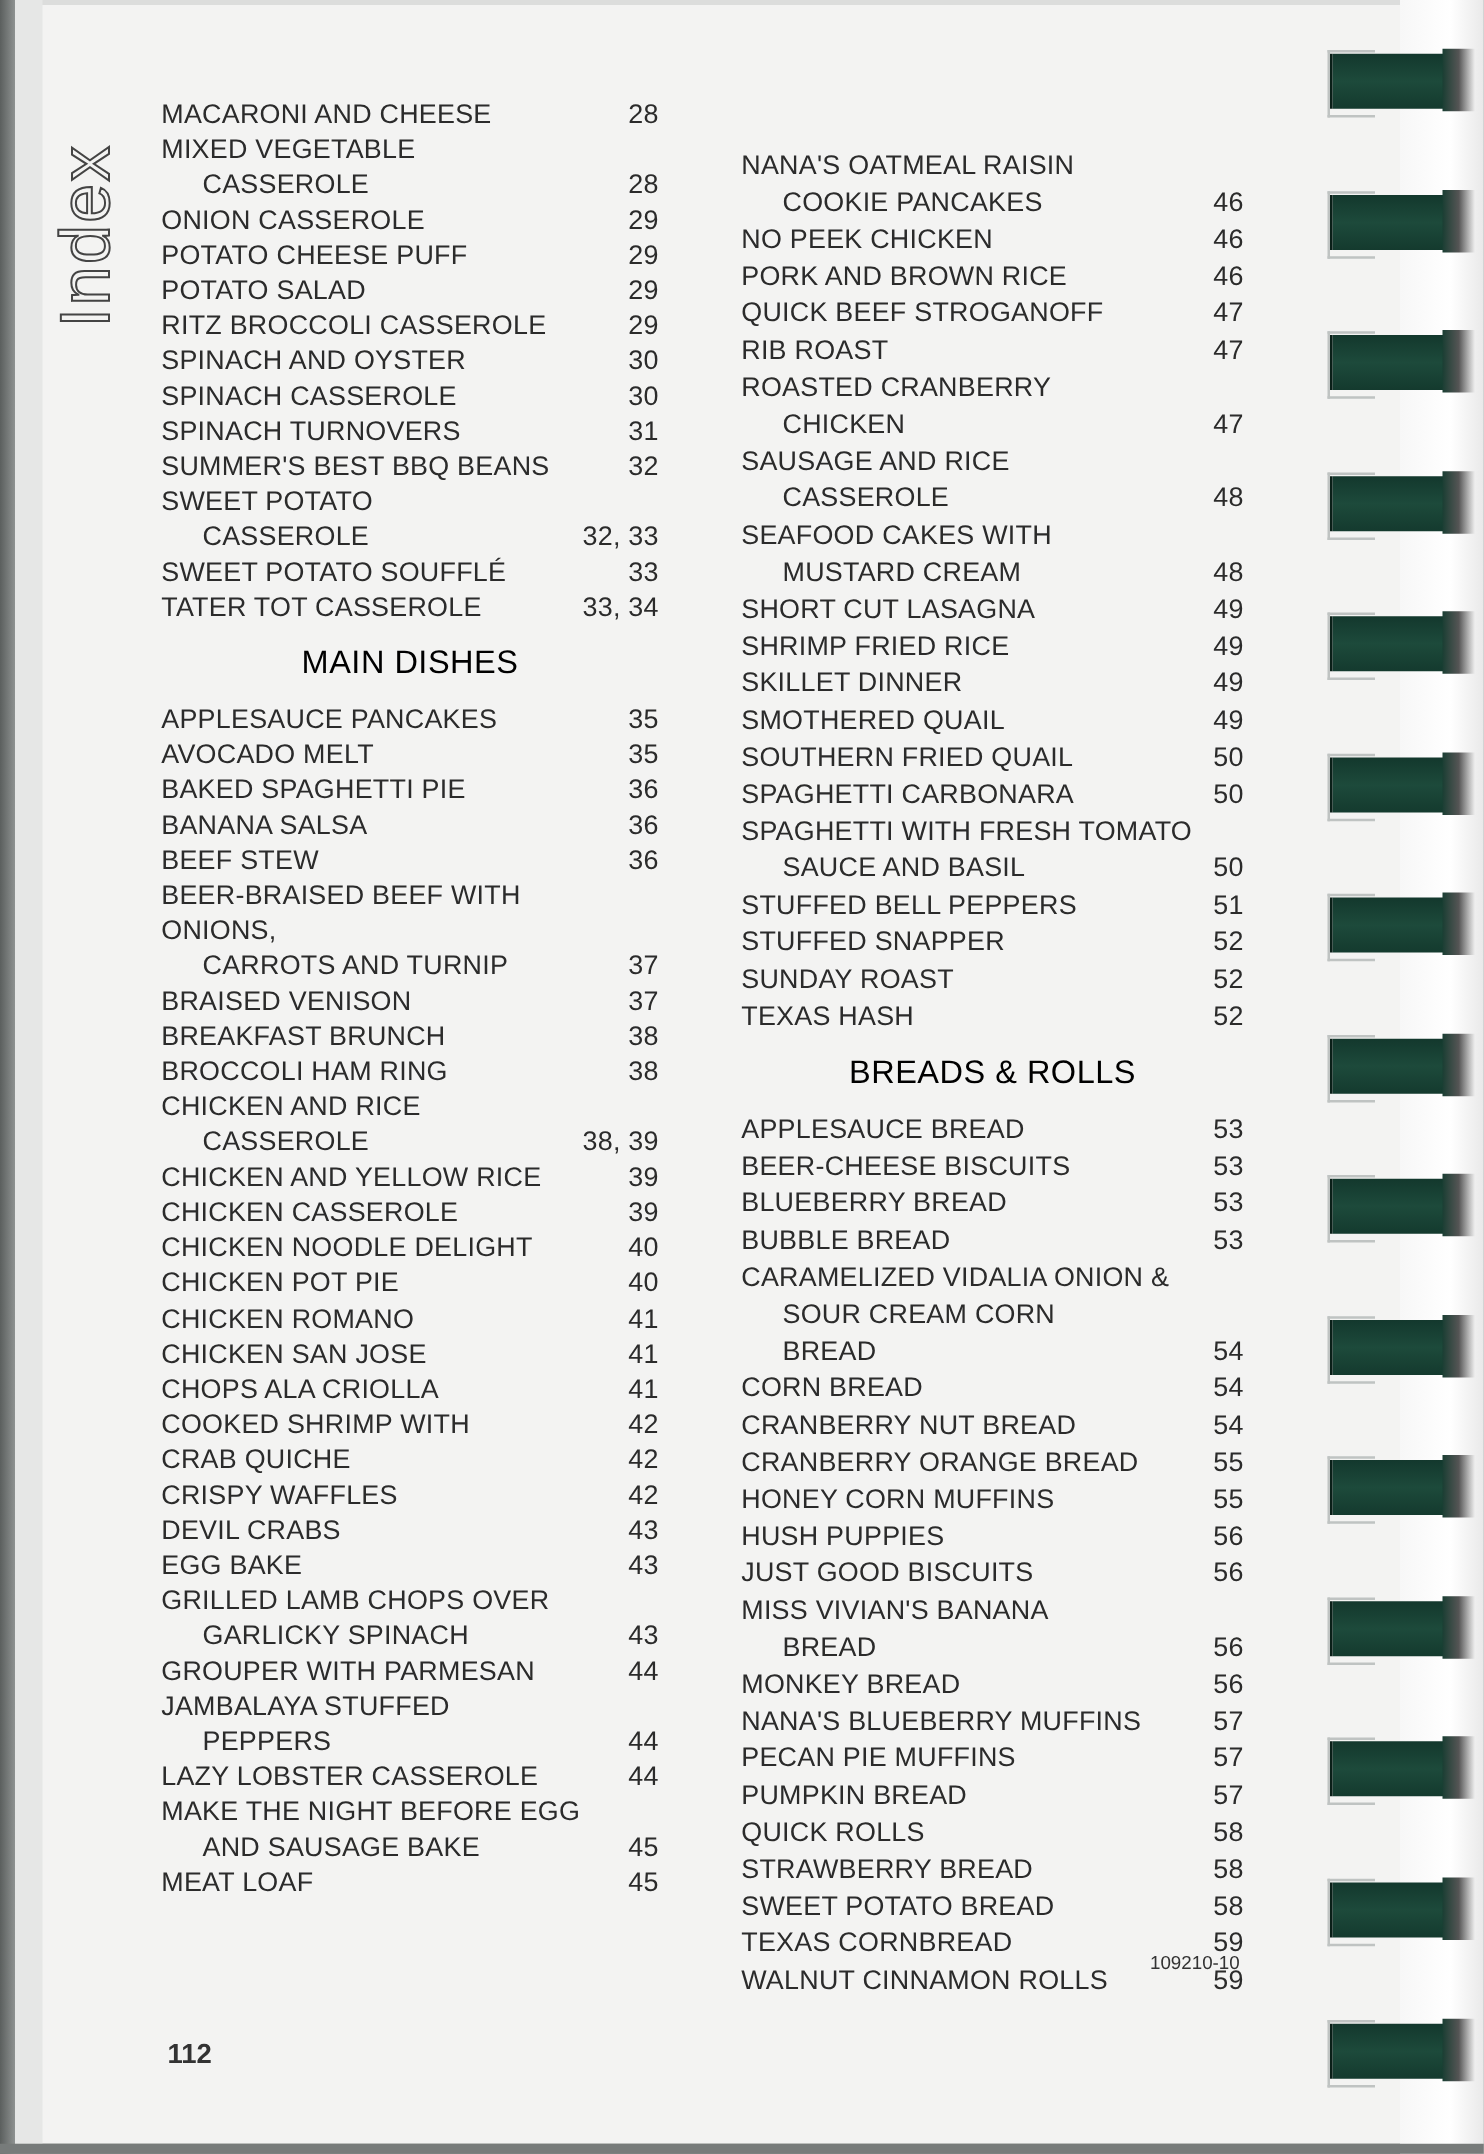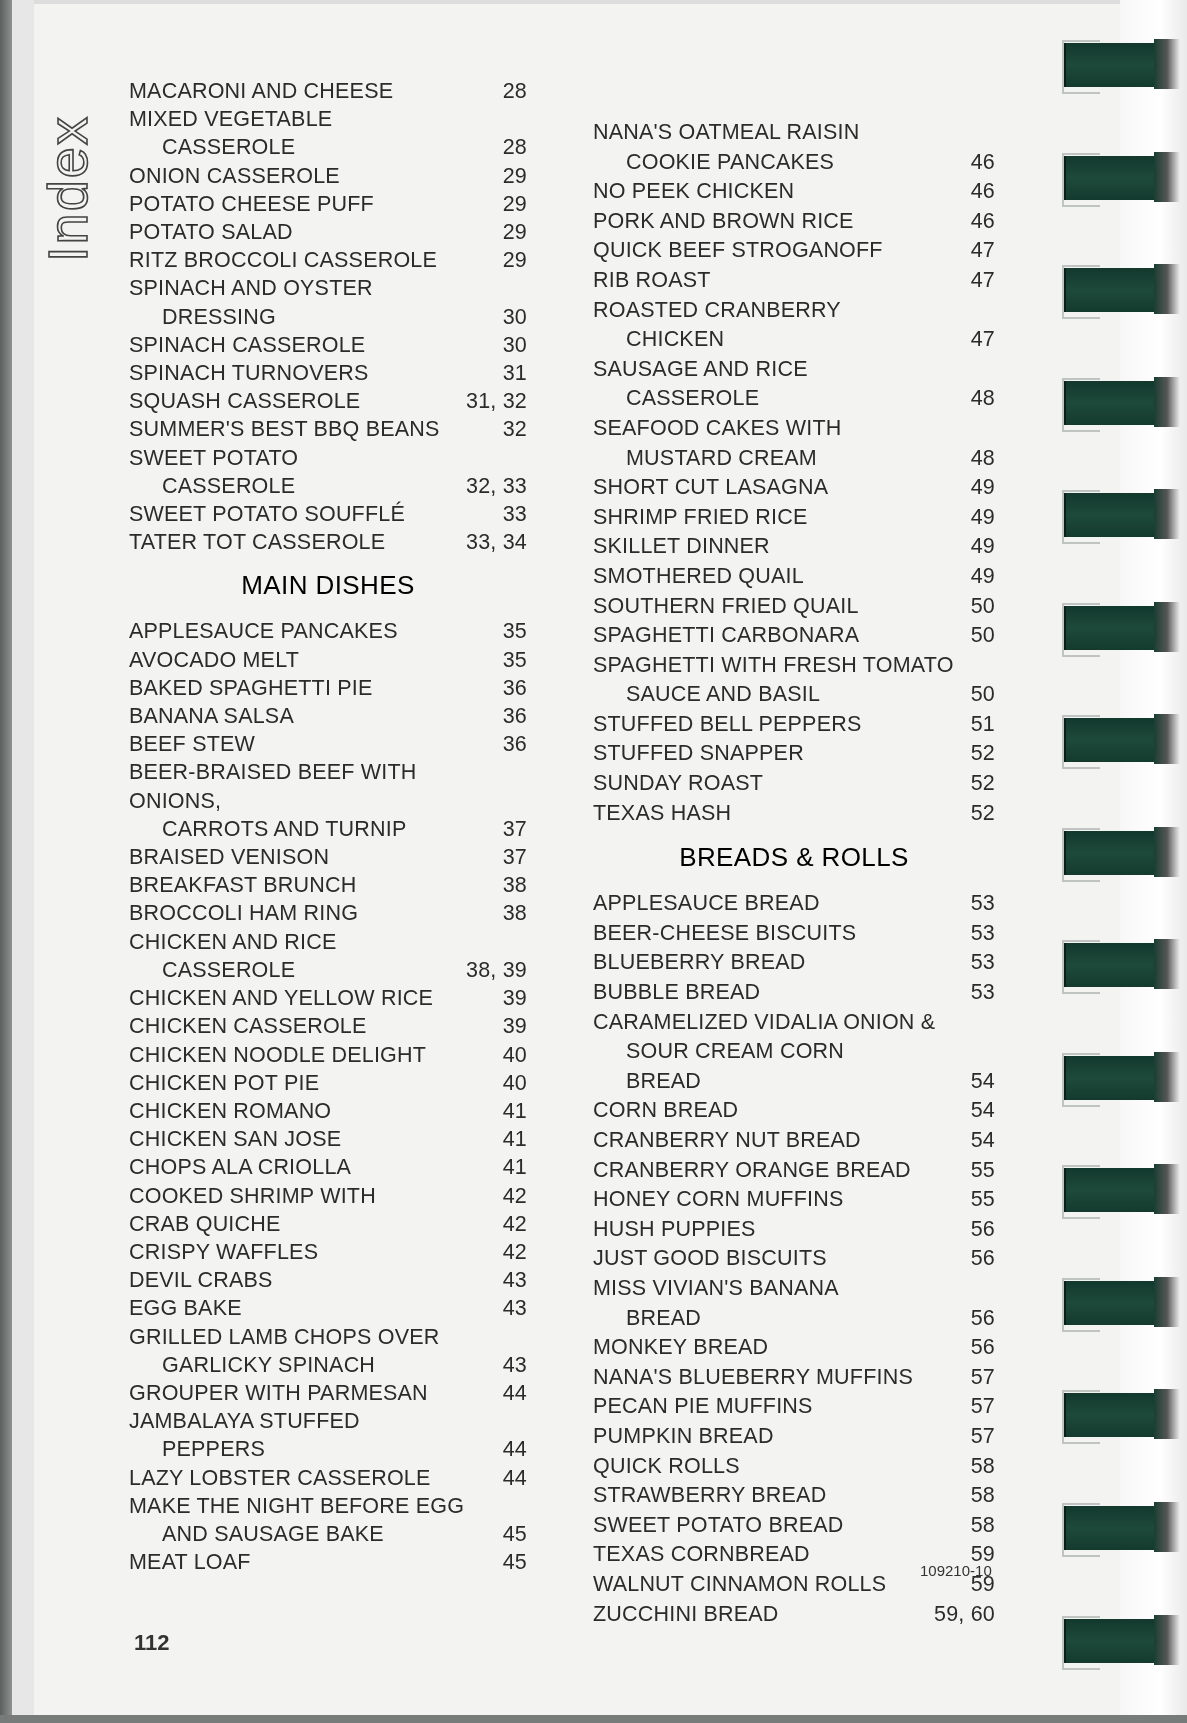--- a/index.html
+++ b/index.html
@@ -106,34 +106,30 @@
         </div>
         <div class="entry">
           <div class="name"><span>POTATO SALAD</span></div>
           <div class="pages">29</div>
         </div>
         <div class="entry">
           <div class="name"><span>RITZ BROCCOLI CASSEROLE</span></div>
           <div class="pages">29</div>
         </div>
         <div class="entry">
-          <div class="name"><span>SPINACH AND OYSTER</span><span class="line2">DRESSING</span></div>
+          <div class="name"><span>SPINACH AND OYSTER</span></div>
           <div class="pages">30</div>
         </div>
         <div class="entry">
           <div class="name"><span>SPINACH CASSEROLE</span></div>
           <div class="pages">30</div>
         </div>
         <div class="entry">
           <div class="name"><span>SPINACH TURNOVERS</span></div>
           <div class="pages">31</div>
-        </div>
-        <div class="entry">
-          <div class="name"><span>SQUASH CASSEROLE</span></div>
-          <div class="pages">31, 32</div>
         </div>
         <div class="entry">
           <div class="name"><span>SUMMER'S BEST BBQ BEANS</span></div>
           <div class="pages">32</div>
         </div>
         <div class="entry">
           <div class="name"><span>SWEET POTATO</span><span class="line2">CASSEROLE</span></div>
           <div class="pages">32, 33</div>
         </div>
         <div class="entry">
@@ -420,24 +416,20 @@
           <div class="pages">58</div>
         </div>
         <div class="entry">
           <div class="name"><span>TEXAS CORNBREAD</span></div>
           <div class="pages">59</div>
         </div>
         <div class="entry">
           <div class="name"><span>WALNUT CINNAMON ROLLS</span></div>
           <div class="pages">59</div>
         </div>
-        <div class="entry">
-          <div class="name"><span>ZUCCHINI BREAD</span></div>
-          <div class="pages">59, 60</div>
-        </div>
       </div>
   </div>
 
   <div class="page-number">112</div>
   <div class="doc-code">109210-10</div>
 </div>
 
 <div class="page-right-white"></div>
 <div id="binding">
     <div class="binding-tab" style="top: 40px;">

